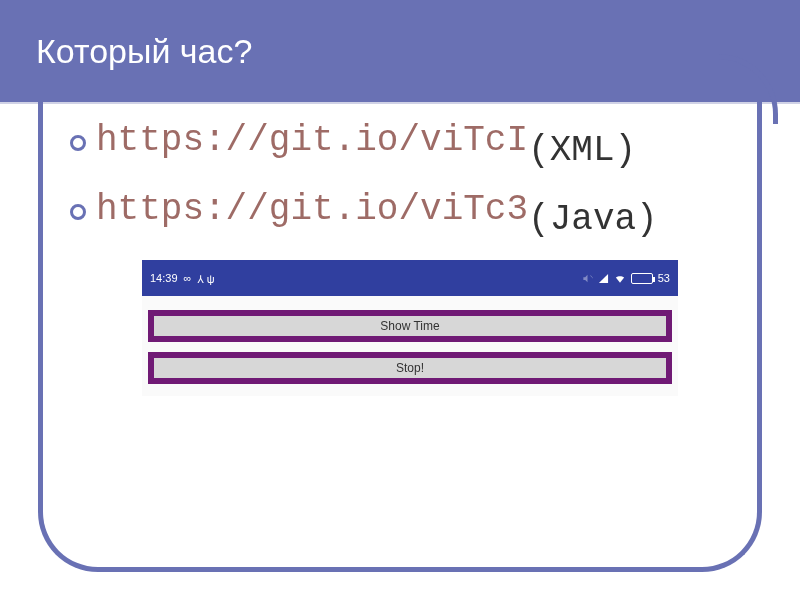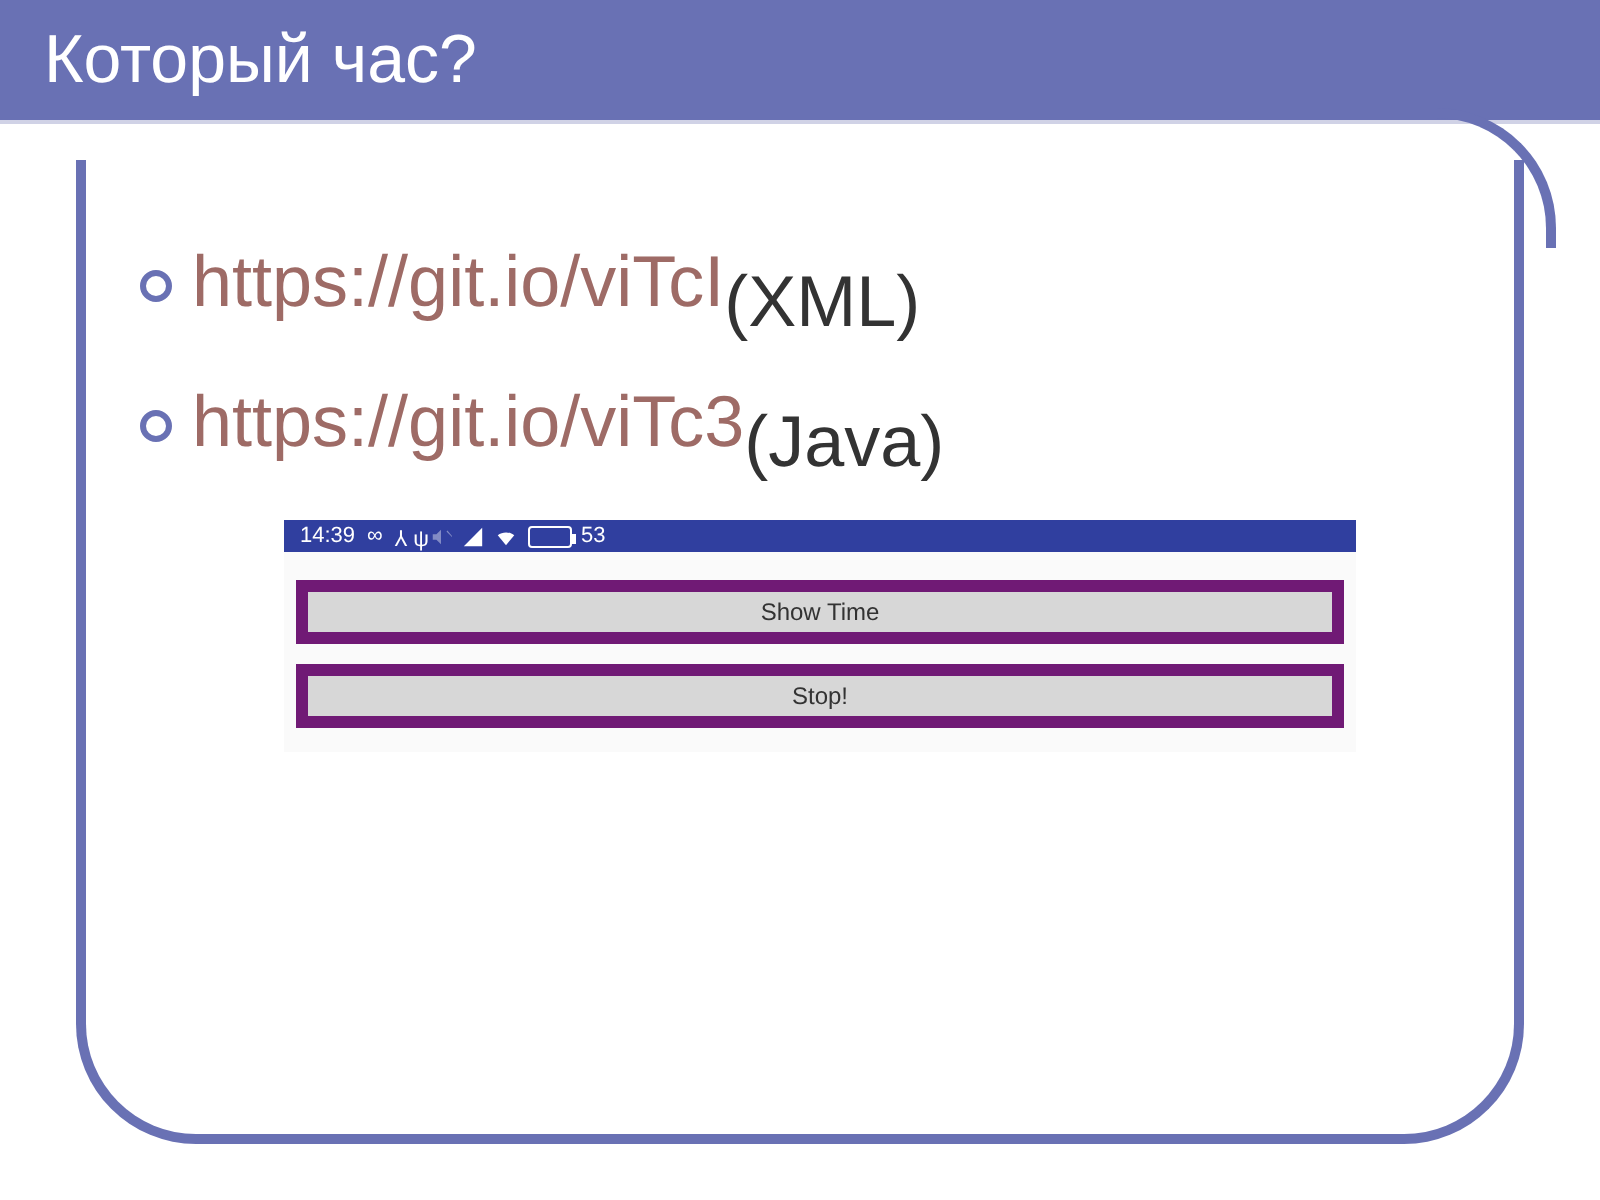--- a/index.html
+++ b/index.html
@@ -6,24 +6,24 @@
   body {
     width: 800px;
     height: 600px;
     background: #ffffff;
     font-family: Arial, sans-serif;
     overflow: hidden;
     position: relative;
   }
   .title-bar {
     background: #6971b4;
-    height: 62px;
-    display: flex;
-    align-items: center;
-    padding-left: 22px;
+    height: 104px;
+    display: flex;
+    align-items: center;
+    padding-left: 36px;
     border-bottom: 2px solid #d0d2e6;
   }
   .title-bar span {
     color: #ffffff;
     font-size: 34px;
     font-weight: 400;
   }
   .content-frame {
     position: absolute;
     top: 80px;
@@ -45,20 +45,21 @@
     border-bottom: none;
     border-left: none;
     border-top-right-radius: 60px;
     background: transparent;
   }
   .bullets {
     position: absolute;
     top: 110px;
     left: 70px;
     right: 76px;
+    font-family: Liberation Mono, monospace;
   }
   .bullet-line {
     display: flex;
     align-items: center;
     margin-bottom: 8px;
   }
   .disc {
     width: 16px;
     height: 16px;
     border-radius: 50%;
@@ -82,23 +83,23 @@
   .phone-shot {
     position: absolute;
     top: 260px;
     left: 142px;
     width: 536px;
   }
   .status-bar {
     background: #303f9f;
     color: #ffffff;
     font-size: 11px;
-    height: 16px;
-    display: flex;
-    justify-content: flex-start;
+    height: 36px;
+    display: flex;
+    justify-content: space-between;
     align-items: center;
     padding: 0 8px;
   }
   .status-left { display: flex; gap: 6px; align-items: center; }
   .status-right { display: flex; gap: 5px; align-items: center; }
   .status-right svg { display: block; }
   .batt {
     width: 22px;
     height: 11px;
     border: 1px solid #fff;

